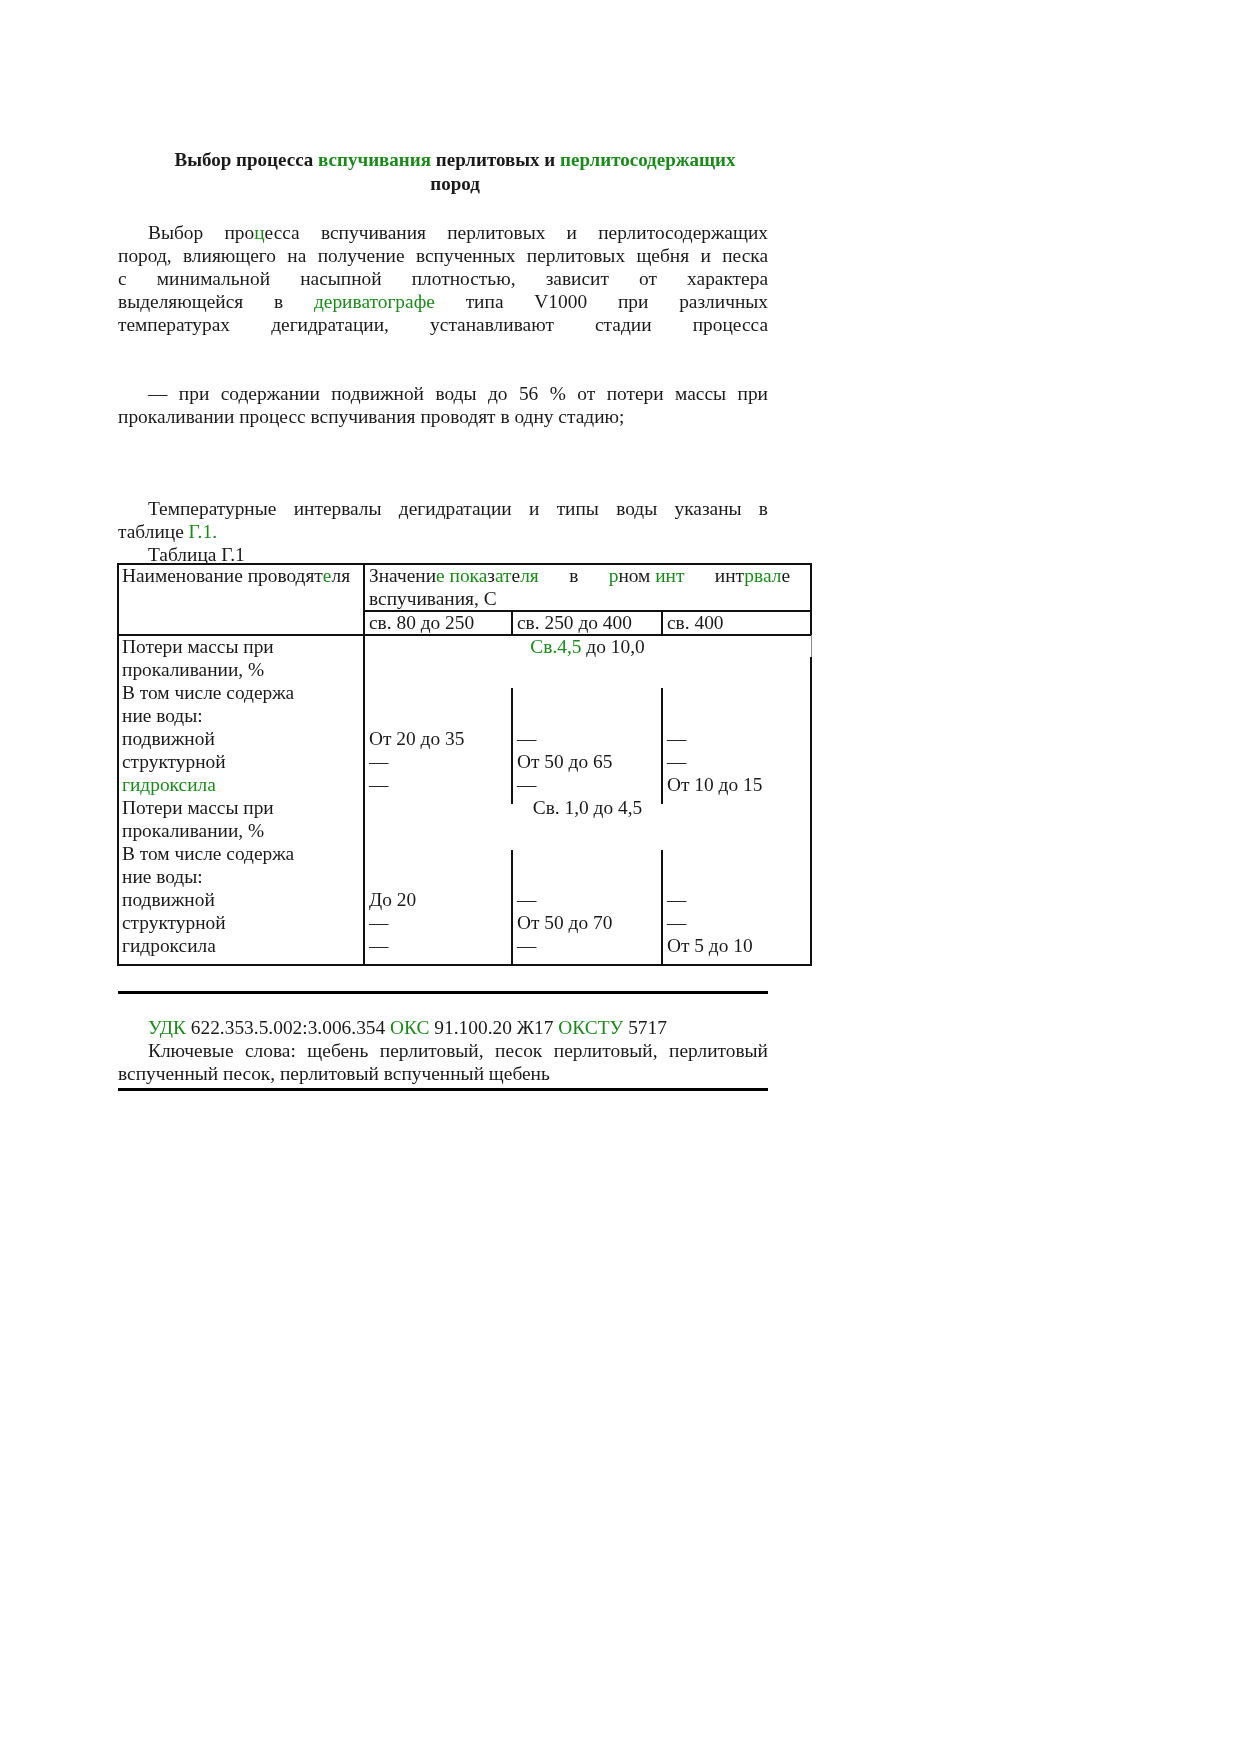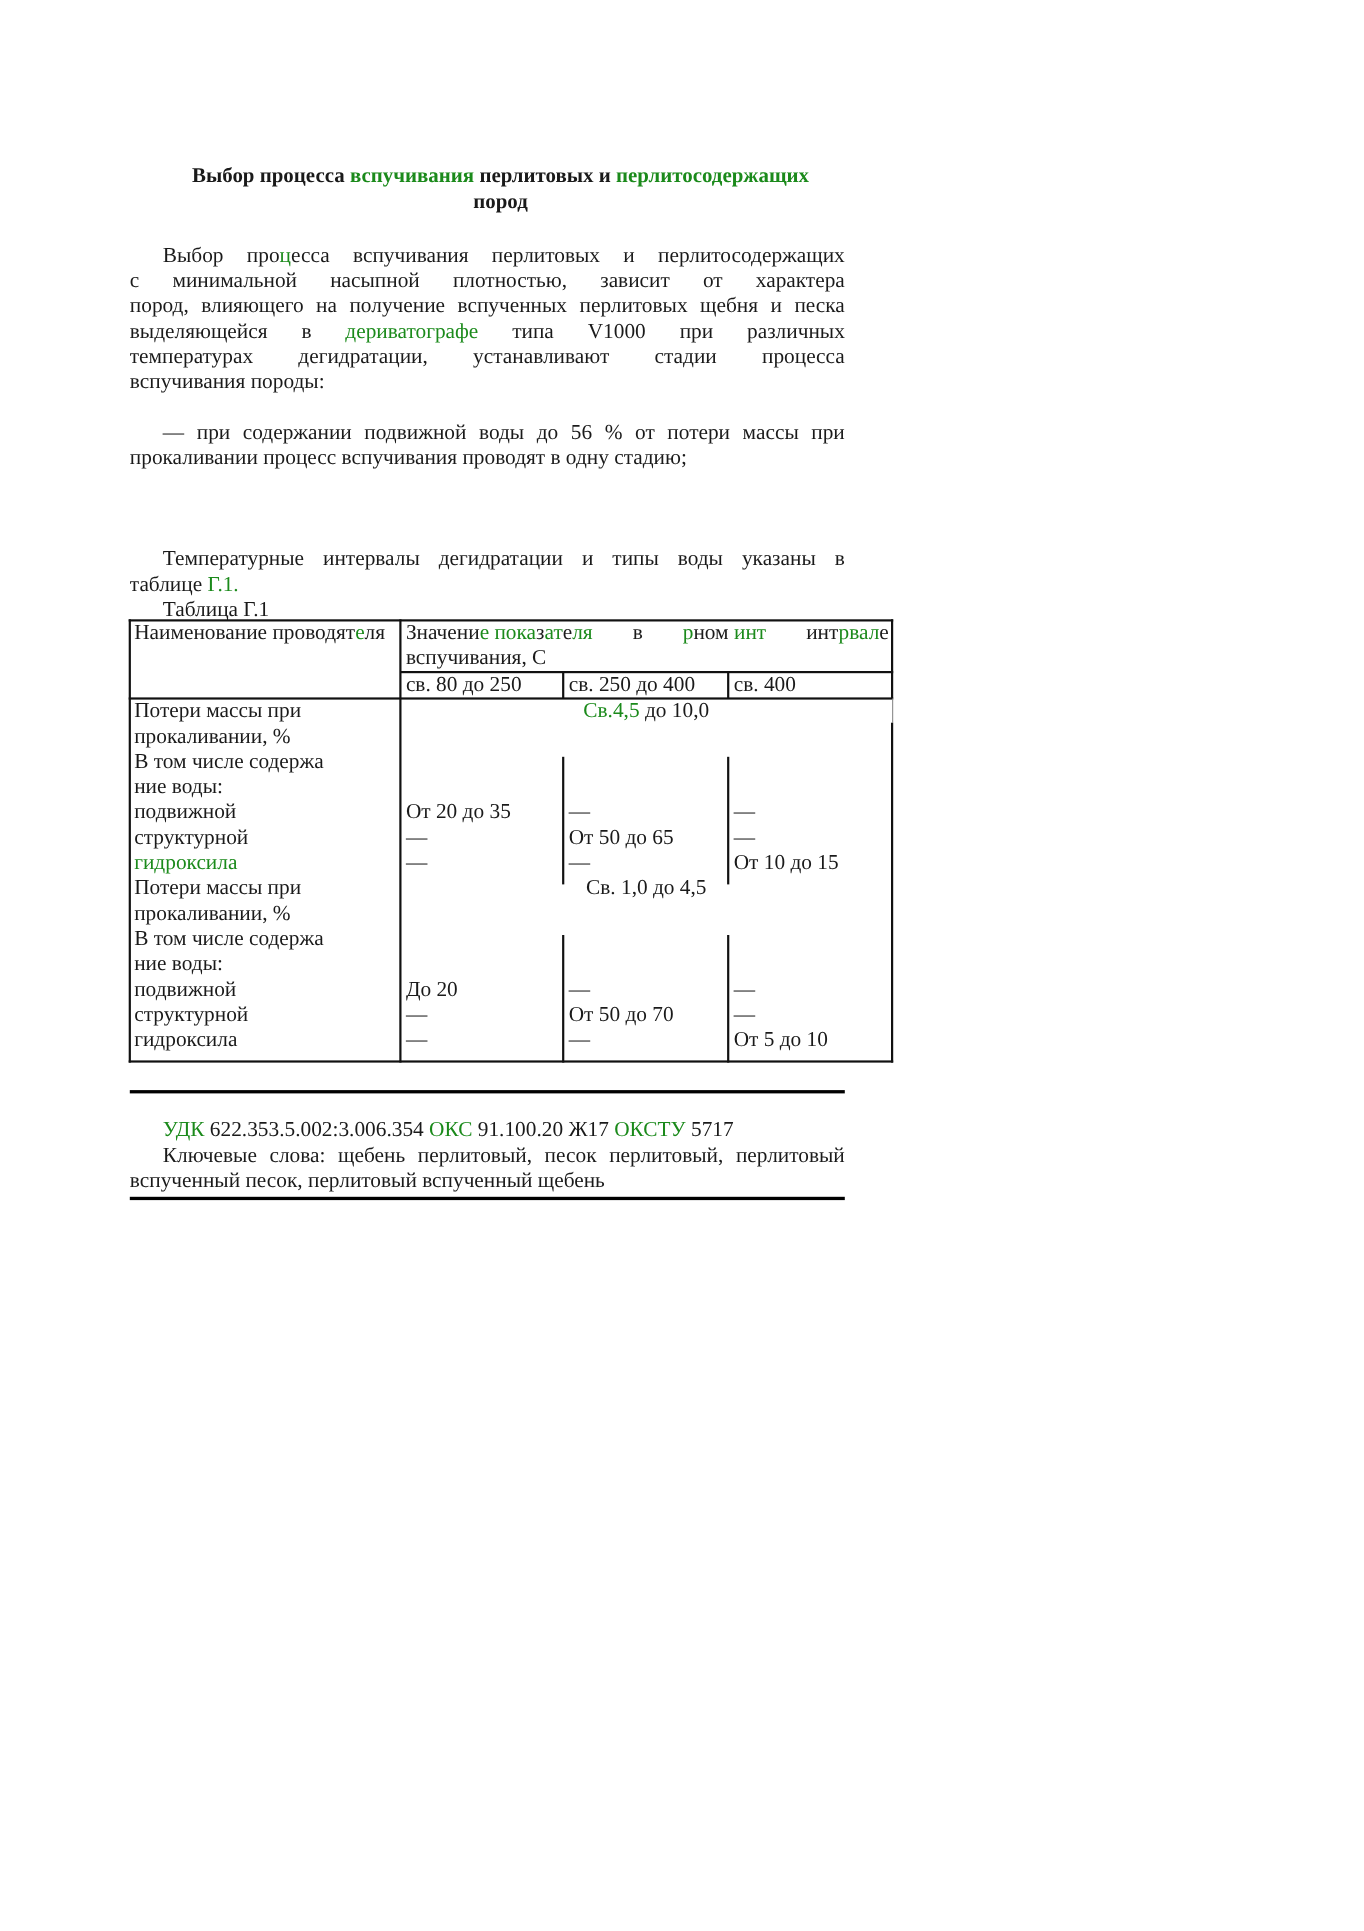--- a/index.html
+++ b/index.html
@@ -28,25 +28,24 @@
 
 <div class="page">
 
   <div class="title">
     <div><span>Выбор процесса </span><span class="g">вспучивания</span><span> перлитовых и </span><span class="g">перлитосодержащих</span></div>
     <div>пород</div>
   </div>
 
   <div class="para" style="top:221px;">
     <span class="line"><span class="ind"></span><span>Выбор про</span><span class="g">ц</span><span>есса вспучивания перлитовых и перлитосодержащих</span></span>
+    <span class="line">пород, влияющего на получение вспученных перлитовых щебня и песка</span>
     <span class="line">с минимальной насыпной плотностью, зависит от характера</span>
-    <span class="line">пород, влияющего на получение вспученных перлитовых щебня и песка</span>
     <span class="line"><span>выделяющейся в </span><span class="g">дериватографе</span><span> типа V1000 при различных</span></span>
     <span class="line">температурах дегидратации, устанавливают стадии процесса</span>
-    <span class="line last">вспучивания породы:</span>
   </div>
 
   <div class="para" style="top:382px;">
     <span class="line"><span class="ind"></span><span>— при содержании подвижной воды до 56 %  от потери массы при</span></span>
     <span class="line last">прокаливании процесс вспучивания проводят в одну стадию;</span>
   </div>
 
 
   <div class="para" style="top:497px;">
     <span class="line"><span class="ind"></span><span>Температурные интервалы дегидратации и типы воды указаны в</span></span>
@@ -68,21 +67,21 @@
     <div class="vline" style="left:394px;top:125px;height:116px;"></div>
     <div class="vline" style="left:544px;top:125px;height:116px;"></div>
     <div class="vline" style="left:394px;top:287px;height:116px;"></div>
     <div class="vline" style="left:544px;top:287px;height:116px;"></div>
     <div class="vline" style="left:693px;top:0;height:72px;"></div>
     <div class="vline gray" style="left:694px;top:72px;height:22px;"></div>
     <div class="vline" style="left:693px;top:94px;height:309px;"></div>
 
     <div class="cell" style="left:0;top:1px;"><span>Наименование проводят</span><span class="g">е</span><span>ля</span></div>
     <div class="cell" style="left:247px;top:1px;width:446px;">
-      <div style="display:flex;justify-content:space-between;padding-right:2px;">
+      <div style="display:flex;justify-content:space-between;padding-right:20px;">
         <span><span>Значени</span><span class="g">е пока</span><span>з</span><span class="g">ат</span><span>е</span><span class="g">ля</span></span>
         <span>в</span>
         <span><span class="g">р</span><span>ном</span><span class="g"> инт</span></span>
         <span><span>инт</span><span class="g">рвал</span><span>е</span><span class="g"></span></span>
       </div>
       <div>вспучивания, С</div>
     </div>
     <div class="cell" style="left:247px;top:48px;">св. 80 до 250</div>
     <div class="cell" style="left:395px;top:48px;">св. 250 до 400</div>
     <div class="cell" style="left:545px;top:48px;">св. 400</div>

